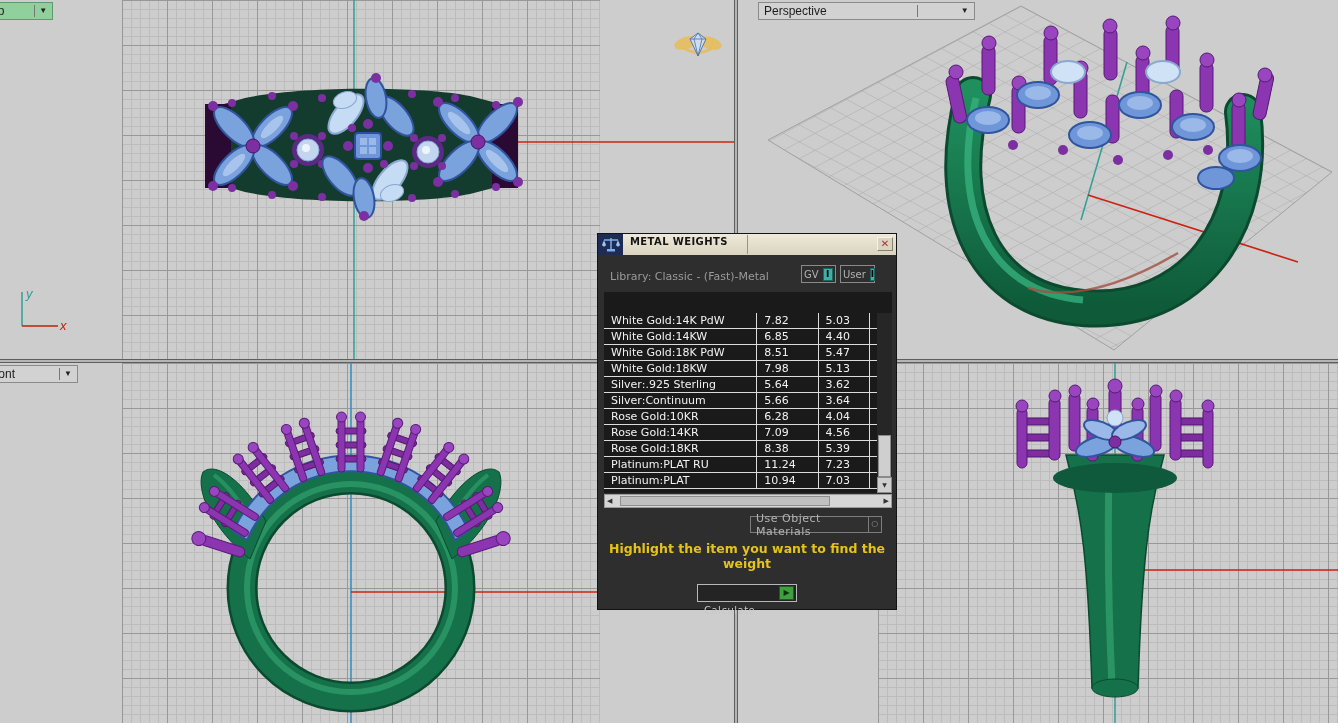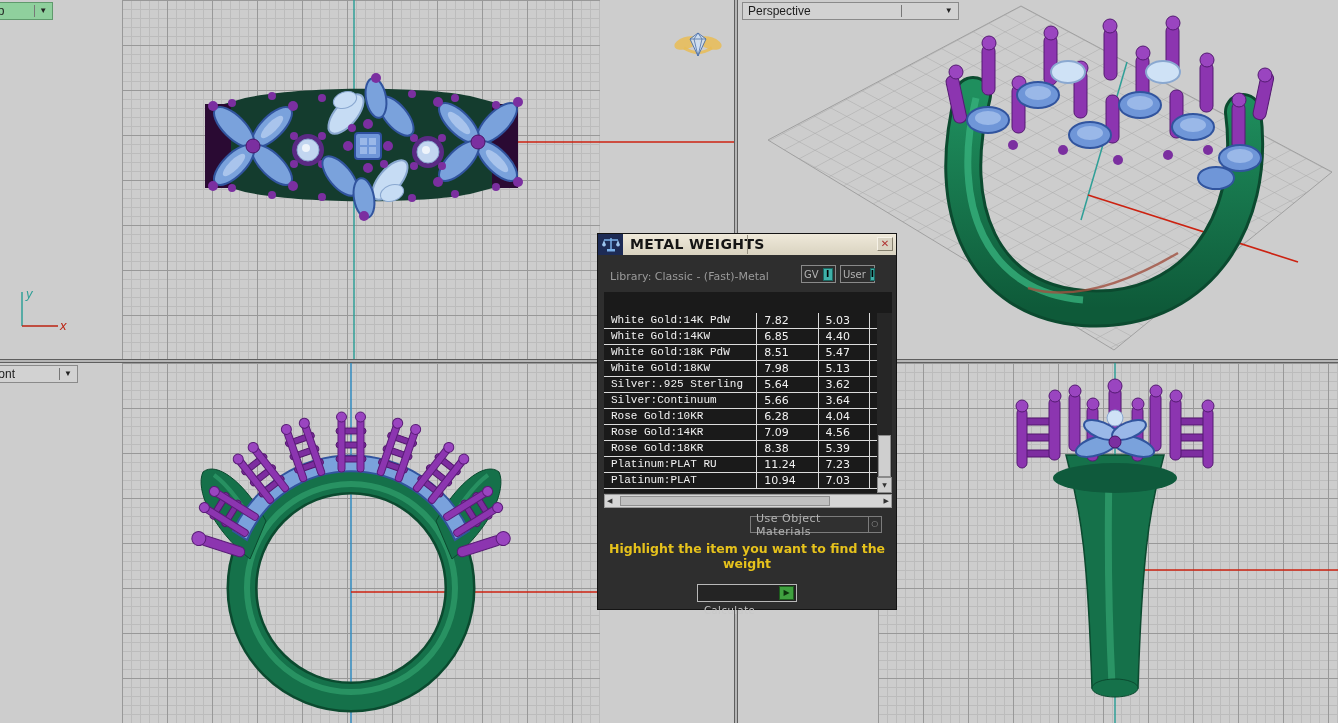--- a/index.html
+++ b/index.html
@@ -33,35 +33,35 @@
     position:absolute;top:2px;height:18px;display:inline-flex;align-items:center;
     padding:0 5px;font-size:12px;color:#1c1c1c;
     border:1px solid #8a8a8a;box-sizing:border-box;background:#d2d2d2;z-index:5;
   }
   .vplabel .sep{width:1px;height:12px;background:#777;margin:0 4px;}
   .vplabel .arrow{font-size:8px;color:#222;line-height:10px;}
   #label-top{left:-21px;background:#8fd09d;border-color:#5f9a6c;}
   #label-top .spacer{display:inline-block;width:26px;}
   #label-front{left:-19px;}
   #label-front .spacer{display:inline-block;width:40px;}
-  #label-persp{left:4px;gap:39px;}
+  #label-persp{left:20px;gap:39px;}
   #label-persp .spacer{display:inline-block;width:8px;}
   .axis-icon{position:absolute;pointer-events:none;}
   #gem-icon{position:absolute;left:674px;top:26px;width:48px;height:36px;z-index:4;}
 
   
   #dialog{
     position:absolute;left:597px;top:233px;width:300px;height:377px;
     background:#2e2e2e;border:1px solid #141414;box-sizing:border-box;z-index:20;
     font-family:"DejaVu Sans",sans-serif;
   }
   #dlg-titlebar{position:absolute;left:0;top:0;width:298px;height:21px;display:flex;}
   #dlg-icon{width:25px;height:21px;background:#1d2b55;flex:0 0 25px;display:flex;align-items:center;justify-content:center;}
   #dlg-titlemain{position:relative;flex:1;background:linear-gradient(to bottom,#efe9da,#d9d3c0);}
-  #dlg-title{position:absolute;left:7px;top:2px;font-size:14px;font-weight:bold;color:#151515;letter-spacing:0.4px;font-family:"DejaVu Sans",sans-serif;}
+  #dlg-title{position:absolute;left:7px;top:2px;font-size:10px;font-weight:bold;color:#151515;letter-spacing:0.4px;font-family:"DejaVu Sans",sans-serif;}
   #dlg-title-sep{position:absolute;left:124px;top:1px;width:1px;height:19px;background:#9a9484;}
   #dlg-close{
     position:absolute;right:3px;top:3px;width:16px;height:14px;background:#d9d3c2;
     border-top:1px solid #f6f2e7;border-left:1px solid #f6f2e7;border-right:1px solid #87816f;border-bottom:1px solid #87816f;
     box-sizing:border-box;color:#b03030;font-size:10px;font-weight:bold;text-align:center;line-height:11px;cursor:default;
   }
   #lib-label{position:absolute;left:12px;top:36px;font-size:11px;color:#9a9a9a;}
   .io-btn{
     position:absolute;top:31px;height:18px;box-sizing:border-box;border:1px solid #8a8a8a;background:#2e2e2e;
     display:flex;align-items:center;padding:0 2px;gap:4px;font-size:10px;color:#b2b2b2;
@@ -72,21 +72,21 @@
     font-size:9px;font-weight:bold;text-align:center;line-height:11px;margin-left:auto;}
   
   #mw-table{position:absolute;left:6px;top:58px;width:288px;height:201px;background:#1a1a1a;}
   #mw-header{position:absolute;left:0;top:0;width:288px;height:21px;background:#f2f2f2;display:flex;box-sizing:border-box;border-bottom:1px solid #444;}
   .th{box-sizing:border-box;padding:3px 0 0 7px;font-size:11px;color:#000;border-right:1px solid #999;overflow:hidden;white-space:nowrap;}
   .th-metal{width:129px;} .th-grams{width:62px;} .th-dwt{width:52px;} .th-spg{flex:1;border-right:none;}
   #vscroll-up{width:15px;flex:0 0 15px;text-align:center;font-size:6px;color:#555;line-height:20px;background:#f2f2f2;}
   #mw-body{position:absolute;left:0;top:21px;width:273px;height:176px;}
   .trow{height:16px;display:flex;background:#1a1a1a;border-bottom:1px solid #dcdcdc;box-sizing:border-box;}
   .tc{box-sizing:border-box;font-size:11px;color:#f2f2f2;padding:1px 0 0 7px;border-right:1px solid #dcdcdc;overflow:hidden;white-space:nowrap;}
-  .tc-metal{width:155px;font-family:Liberation Mono, monospace;} .tc-grams{width:62px;} .tc-dwt{width:52px;} .tc-spg{flex:1;border-right:none;}
+  .tc-metal{width:155px;} .tc-grams{width:62px;} .tc-dwt{width:52px;} .tc-spg{flex:1;border-right:none;}
   #vscroll{position:absolute;right:0;top:21px;width:15px;height:180px;background:#262626;}
   #vscroll-thumb{position:absolute;left:1px;top:122px;width:13px;height:42px;background:#cfcfcf;border:1px solid #8a8a8a;box-sizing:border-box;}
   #vscroll-down{position:absolute;left:0;bottom:0;width:15px;height:16px;background:#cfcfcf;border:1px solid #8a8a8a;box-sizing:border-box;text-align:center;font-size:6px;color:#333;line-height:14px;}
   #hscroll{position:absolute;left:6px;top:260px;width:288px;height:14px;background:#d6d6d6;border:1px solid #9a9a9a;box-sizing:border-box;}
   #hscroll-left{position:absolute;left:2px;top:0;font-size:7px;color:#333;line-height:12px;}
   #hscroll-right{position:absolute;right:2px;top:0;font-size:7px;color:#333;line-height:12px;}
   #hscroll-thumb{position:absolute;left:15px;top:1px;width:210px;height:10px;background:#c0c0c0;border:1px solid #8f8f8f;box-sizing:border-box;}
   #mat-dropdown{
     position:absolute;left:152px;top:282px;width:132px;height:17px;box-sizing:border-box;
     border:1px solid #7c7c7c;background:#303030;color:#b4b4b4;font-size:11px;

